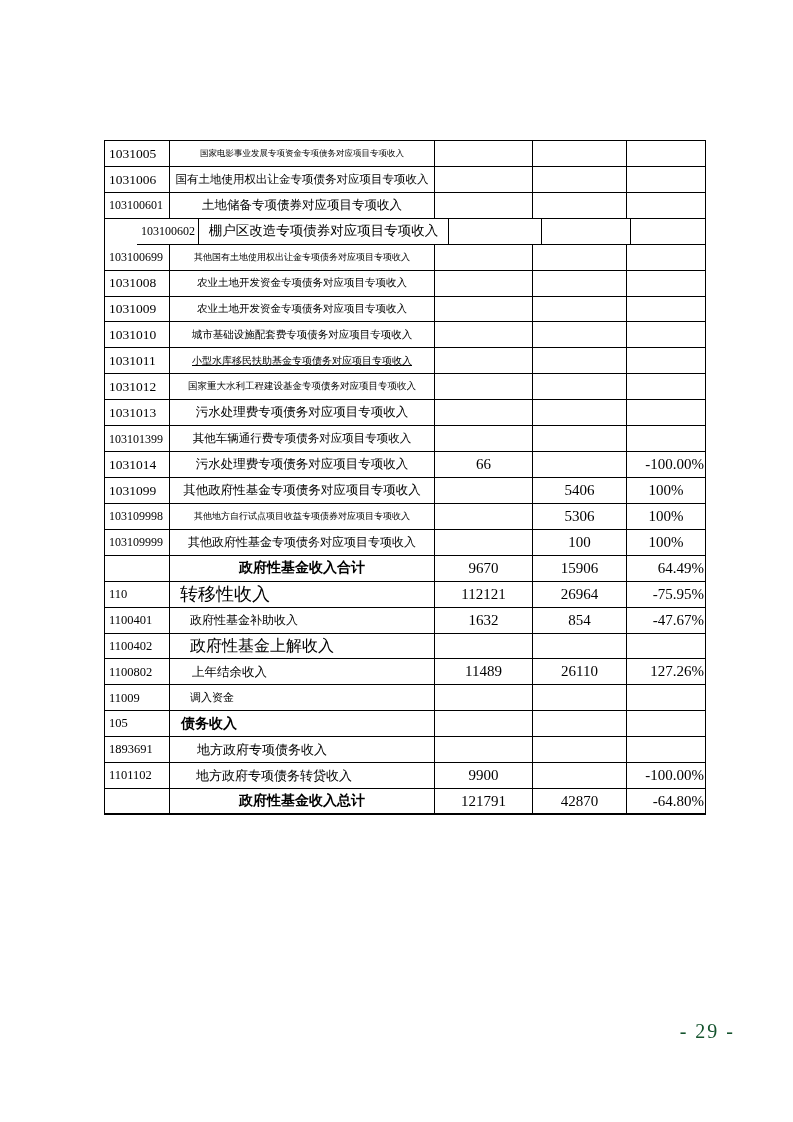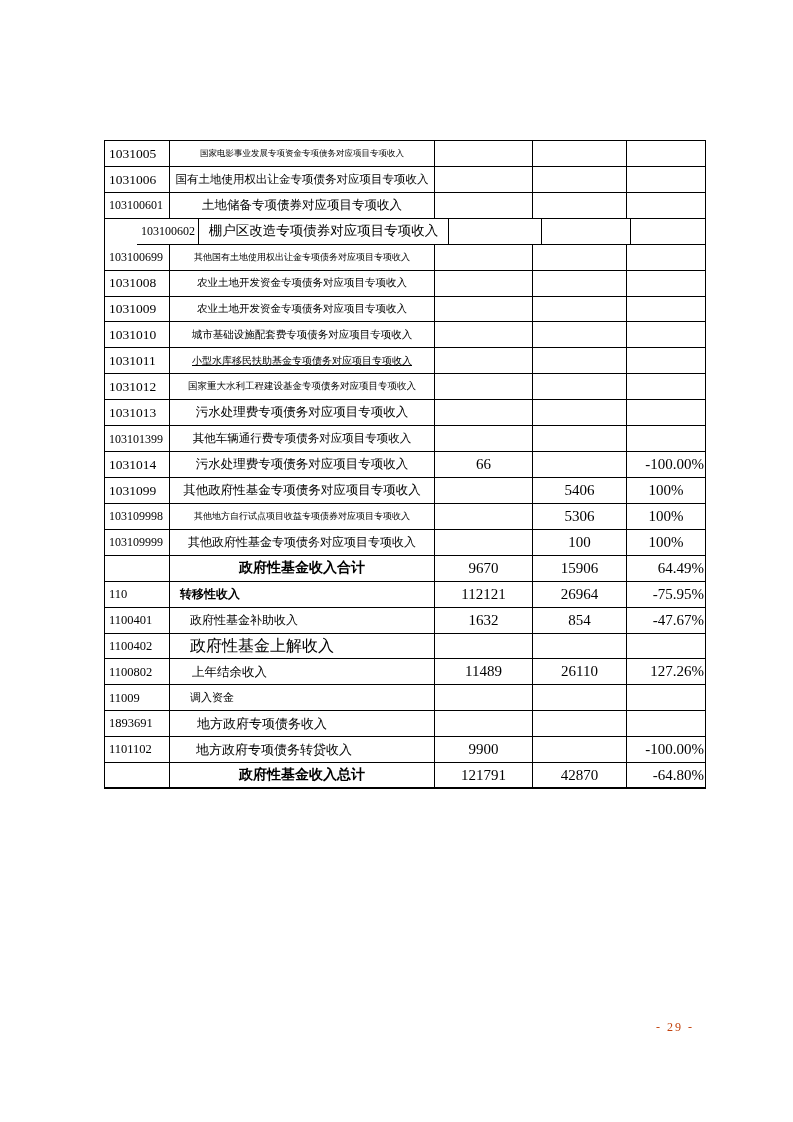--- a/index.html
+++ b/index.html
@@ -31,24 +31,24 @@
   }
   .cell.code{width:65px;padding-left:4px;font-size:13.5px;}
   .cell.name{width:265px;justify-content:center;}
   .cell.v1{width:98px;justify-content:center;font-size:15px;}
   .cell.v2{width:94px;justify-content:center;font-size:15px;}
   .cell.pct{width:79px;justify-content:flex-end;padding-right:1px;font-size:15px;}
   .trow:last-child .cell{border-bottom-width:2px;}
   .page-number{
     position:absolute;
     left:615px;top:1020px;width:120px;
-    text-align:center;
-    font-size:12px;
+    text-align:right;
+    font-size:20px;
     letter-spacing:2px;
-    color:#c2410c;
+    color:#14532d;
   }
 </style>
 </head>
 <body>
 
 <div class="page">
   <div class="budget-table">
       <div class="trow">
         <div class="cell code">1031005</div>
         <div class="cell name" style="font-size: 8.5px;">国家电影事业发展专项资金专项债务对应项目专项收入</div>
@@ -163,21 +163,21 @@
       </div>
       <div class="trow">
         <div class="cell code"></div>
         <div class="cell name" style="font-size: 14px; font-weight: bold;">政府性基金收入合计</div>
         <div class="cell v1">9670</div>
         <div class="cell v2">15906</div>
         <div class="cell pct">64.49%</div>
       </div>
       <div class="trow">
         <div class="cell code" style="font-size: 12.5px;">110</div>
-        <div class="cell name" style="font-size: 12px; font-weight: bold; justify-content: flex-start; padding-left: 10px;">转移性收入</div>
+        <div class="cell name" style="font-size: 18px; font-weight: normal; justify-content: flex-start; padding-left: 10px;">转移性收入</div>
         <div class="cell v1">112121</div>
         <div class="cell v2">26964</div>
         <div class="cell pct">-75.95%</div>
       </div>
       <div class="trow">
         <div class="cell code" style="font-size: 12.5px;">1100401</div>
         <div class="cell name" style="font-size: 12px; justify-content: flex-start; padding-left: 20px;">政府性基金补助收入</div>
         <div class="cell v1">1632</div>
         <div class="cell v2">854</div>
         <div class="cell pct">-47.67%</div>
@@ -197,20 +197,27 @@
         <div class="cell pct">127.26%</div>
       </div>
       <div class="trow">
         <div class="cell code" style="font-size: 12.5px;">11009</div>
         <div class="cell name" style="font-size: 11px; justify-content: flex-start; padding-left: 20px;">调入资金</div>
         <div class="cell v1"></div>
         <div class="cell v2"></div>
         <div class="cell pct"></div>
       </div>
       <div class="trow">
+        <div class="cell code" style="font-size: 12.5px;">105</div>
+        <div class="cell name" style="font-size: 14px; font-weight: bold; justify-content: flex-start; padding-left: 11px;">债务收入</div>
+        <div class="cell v1"></div>
+        <div class="cell v2"></div>
+        <div class="cell pct"></div>
+      </div>
+      <div class="trow">
         <div class="cell code" style="font-size: 12.5px;">1893691</div>
         <div class="cell name" style="font-size: 13px; justify-content: flex-start; padding-left: 27px;">地方政府专项债务收入</div>
         <div class="cell v1"></div>
         <div class="cell v2"></div>
         <div class="cell pct"></div>
       </div>
       <div class="trow">
         <div class="cell code" style="font-size: 12.5px;">1101102</div>
         <div class="cell name" style="font-size: 13px; justify-content: flex-start; padding-left: 26px;">地方政府专项债务转贷收入</div>
         <div class="cell v1">9900</div>

